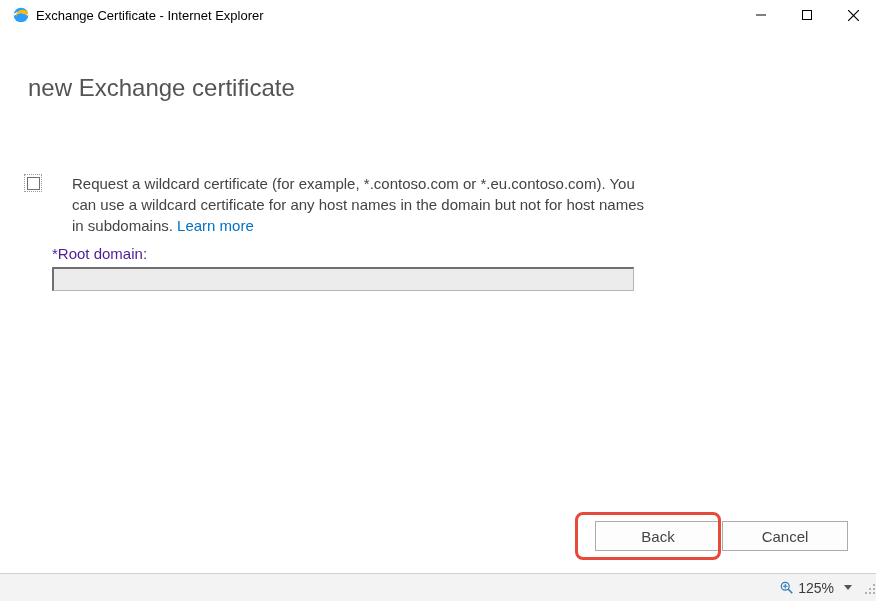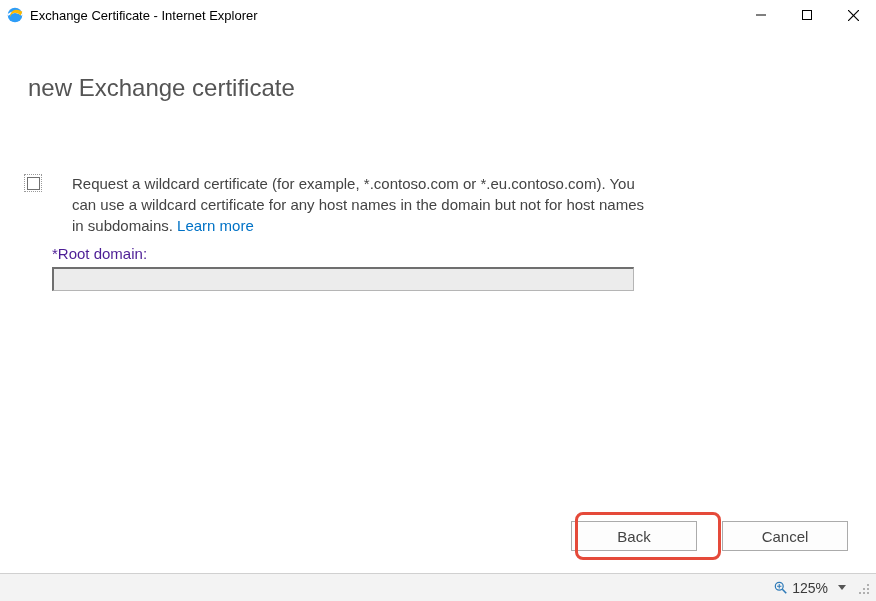--- a/index.html
+++ b/index.html
@@ -9,21 +9,21 @@
     font-family: "Segoe UI", Arial, sans-serif;
     background: #fff;
     color: #333;
     overflow: hidden;
   }
   
   .titlebar {
     height: 30px;
     display: flex;
     align-items: center;
-    padding-left: 6px;
+    padding-left: 12px;
     font-size: 13px;
     color: #000;
   }
   .ie-icon {
     width: 18px; height: 18px;
     margin-right: 6px;
     display: inline-block;
   }
   .titlebar .title { flex: 0 0 auto; }
   .titlebar .spacer { flex: 1 1 auto; }
@@ -100,21 +100,21 @@
     padding: 2px 6px;
     font-size: 14px;
     color: #888;
   }
 
   
   .buttons {
     position: absolute;
     bottom: 16px; right: 28px;
     display: flex;
-    gap: 25px;
+    gap: 1px;
   }
   .btn {
     width: 126px; height: 30px;
     border: 1px solid #ababab;
     background: #fdfdfd;
     font-size: 15px;
     color: #444;
     display: flex; align-items: center; justify-content: center;
     cursor: pointer;
   }
@@ -128,21 +128,21 @@
   
   .statusbar {
     position: absolute;
     bottom: 0; left: 0; right: 0;
     height: 28px;
     border-top: 1px solid #d0d0d0;
     background: #f3f3f3;
     display: flex;
     align-items: center;
     justify-content: flex-end;
-    padding-right: 6px;
+    padding-right: 0;
     font-size: 14px;
     color: #3a3a3a;
   }
   .zoom-group {
     display: flex; align-items: center; gap: 4px;
   }
   .zoom-icon {
     width: 14px; height: 14px;
     display: inline-block;
   }

